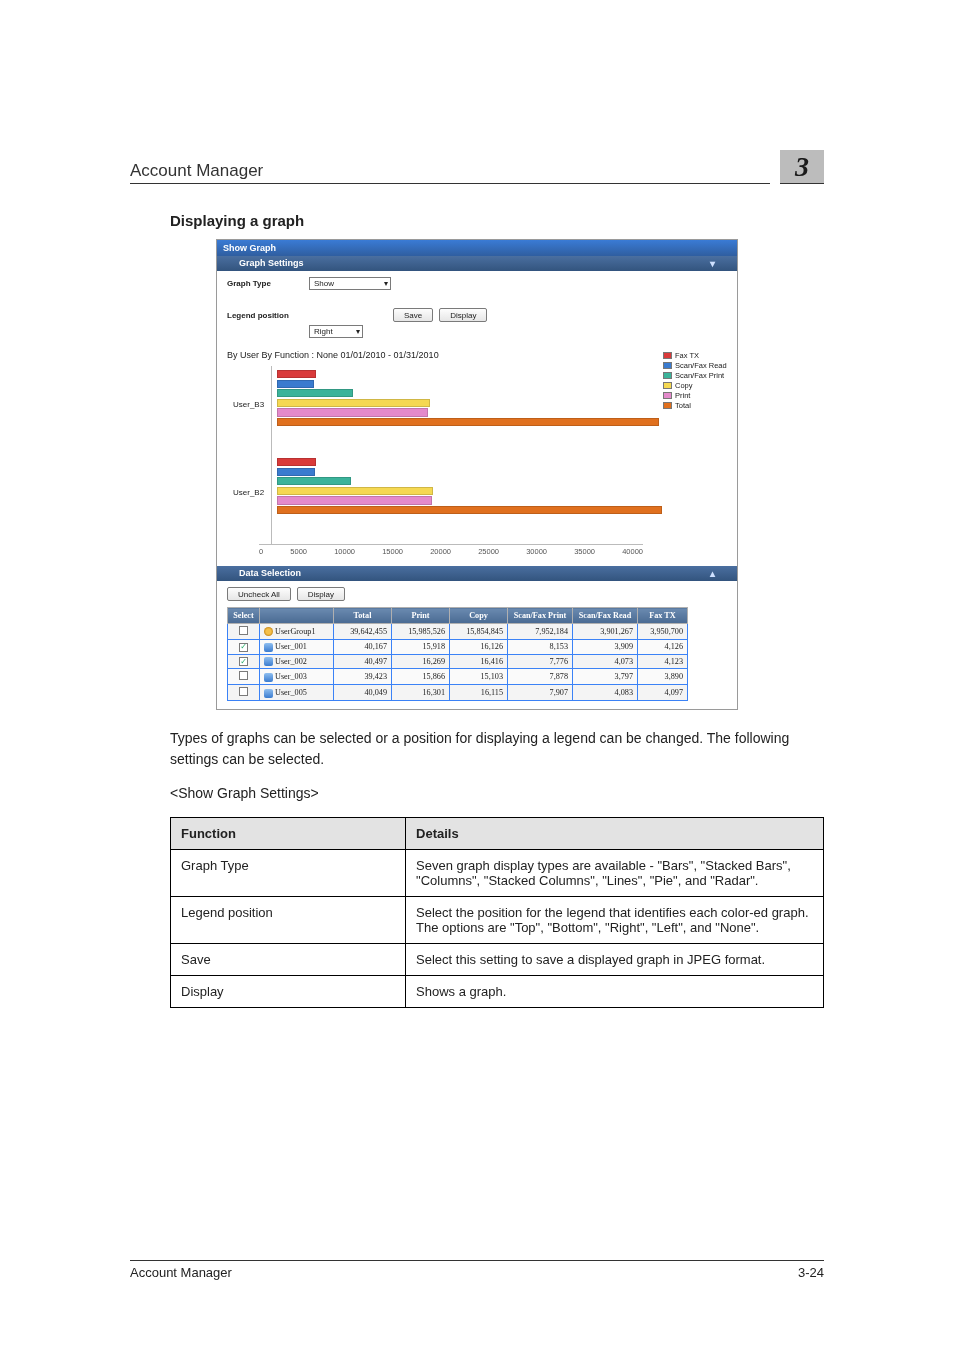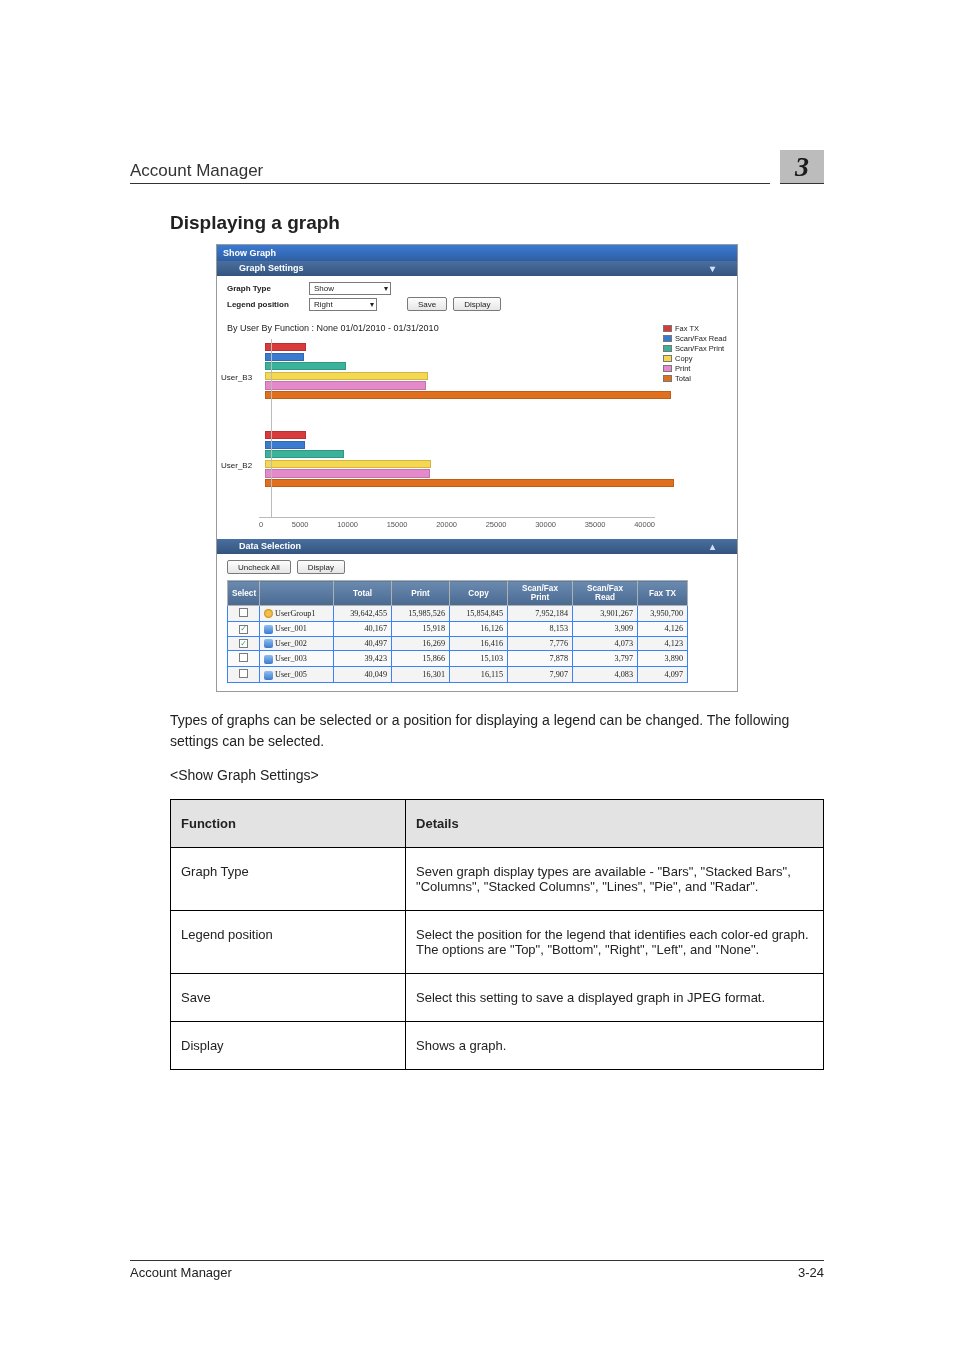--- a/index.html
+++ b/index.html
@@ -15,67 +15,67 @@
   }
   .page { padding: 150px 130px 0 130px; }
   .header-bar { display:flex; align-items:flex-end; gap:10px; }
   .header-left { flex:1; font-size:17px; color:#333; padding-bottom:2px; border-bottom:1px solid #333;}
   .header-badge {
     width:44px; height:34px; background:#bcbcbc; color:#1a1a1a;
     display:flex; align-items:center; justify-content:center;
     font-size:28px; font-weight:bold; font-style:italic; font-family: Georgia, 'Times New Roman', serif;
     border-bottom:1px solid #333;
   }
-  h2.section { font-size:19px; font-weight:bold; margin:28px 0 10px 40px; }
+  h2.section { font-size:15px; font-weight:bold; margin:28px 0 10px 40px; }
   p.body { margin:0 0 14px 40px; line-height:1.45; font-size:14px;}
   p.body.small { font-size:14px;}
   .screenshot {
     width:522px; margin:0 auto 18px auto; border:1px solid #9a9a9a;
     font-size:8px; background:#fff;
   }
   .ss-titlebar {
     background: linear-gradient(#3a7bd5, #2f5ea0);
     color:#fff; font-size:9px; font-weight:bold; padding:3px 6px;
   }
   .ss-section-head {
     background: linear-gradient(#4a6fa0,#33547e); color:#fff; font-size:9px;
     padding:2px 22px; font-weight:bold; display:flex; justify-content:space-between; align-items:flex-start;
   }
   .ss-chev { color:#cfe1ff; font-size:10px; }
   .ss-body { padding:4px 0 4px 10px; }
   .ss-row { display:flex; align-items:center; gap:6px; margin:2px 0; }
   .ss-row .lbl { width:76px; font-weight:bold; }
   .ss-select { border:1px solid #7a7a7a; height:13px; background:#fff; display:flex; align-items:center; justify-content:space-between; padding:0 2px 0 4px; font-size:8px; }
   .ss-select.w1 { width:82px; }
-  .ss-select.w2 { width:68px; }
+  .ss-select.w2 { width:54px;margin-top:33px; }
   .ss-btn { border:1px solid #7a7a7a; height:14px; background:linear-gradient(#fdfdfd,#e6e6e6); padding:0 10px; display:flex; align-items:center; font-size:8px; border-radius:2px; }
-  .ss-chart-zone { display:flex; padding:6px 10px 10px 10px; }
+  .ss-chart-zone { display:flex; padding:6px 10px 10px 10px;gap:12px; }
   .ss-chart-title { font-size:9px; margin-bottom:6px; }
   .ss-plot { flex:1; position:relative; height:190px; }
   .ss-legend { width:72px; padding-left:8px; font-size:7.5px; }
   .ss-legend .li { display:flex; align-items:center; gap:3px; margin:1px 0; white-space:nowrap; }
   .ss-legend .sw { width:9px; height:7px; border:1px solid #777; }
-  .ss-plot .group { position:absolute; left:24px; right:0; height:72px; }
+  .ss-plot .group { position:absolute; left:36px; right:0; height:72px; }
   .ss-plot .glabel { position:absolute; left:-30px; top:30px; font-size:8px; width:40px; }
   .ss-plot .bar { position:absolute; left:14px; height:8.2px; border:1px solid rgba(0,0,0,.15); }
   .ss-plot .axis { position:absolute; left:32px; right:0; bottom:0; border-top:1px solid #bbb; height:12px; display:flex; justify-content:space-between; font-size:7.5px; color:#555; padding-top:2px;}
   .ss-plot .yaxis { position:absolute; left:44px; top:0; bottom:12px; border-left:1px solid #bbb; }
   .ss-table-wrap { padding:0 10px 8px 10px; }
   .ss-table { width:460px; border-collapse:collapse; font-size:8.2px; table-layout:fixed; }
-  .ss-table th { background: linear-gradient(#6a8ab0,#4a6a92); color:#fff; padding:3px 4px; text-align:center; font-weight:bold; border:1px solid #b0b0b0; }
+  .ss-table th { background: linear-gradient(#6a8ab0,#4a6a92); color:#fff; padding:3px 4px; text-align:center; font-weight:bold; border:1px solid #b0b0b0;font-family:Liberation Serif, serif; }
   .ss-table td { padding:2px 4px; text-align:right; border:1px solid #3b82f6; background:#fafafa;font-family:Liberation Serif, serif;}
   .ss-table tbody tr:nth-child(odd) td { background:#f4f4f4; }
   .ss-table td.left { text-align:left; }
   .ss-table td.center { text-align:center; }
   .ss-table .chk { width:9px; height:9px; border:1px solid #7a7a7a; background:#fff; display:inline-flex; align-items:center; justify-content:center; font-size:8px; line-height:1; color:#2a6; }
   .ss-icon { width:9px; height:9px; display:inline-block; vertical-align:middle; margin-right:2px; }
 
   
   .settings-table { width: calc(100% - 40px); margin-left:40px; border-collapse:collapse; font-size:13px; background:#fff; }
-  .settings-table th, .settings-table td { border:1px solid #000; padding:16px 10px; vertical-align:top; text-align:left; }
+  .settings-table th, .settings-table td { border:1px solid #000; padding:8px 10px; vertical-align:top; text-align:left; }
   .settings-table th { background:#e3e3e3; font-weight:bold; }
   .settings-table col.c1 { width:36%; }
 
   .footer { position:absolute; left:130px; right:130px; bottom:70px; display:flex; justify-content:space-between; border-top:1px solid #333; padding-top:4px; font-size:13px;}
 </style>
 </head>
 <body>
 
 <div class="page">
   <div class="header-bar">

